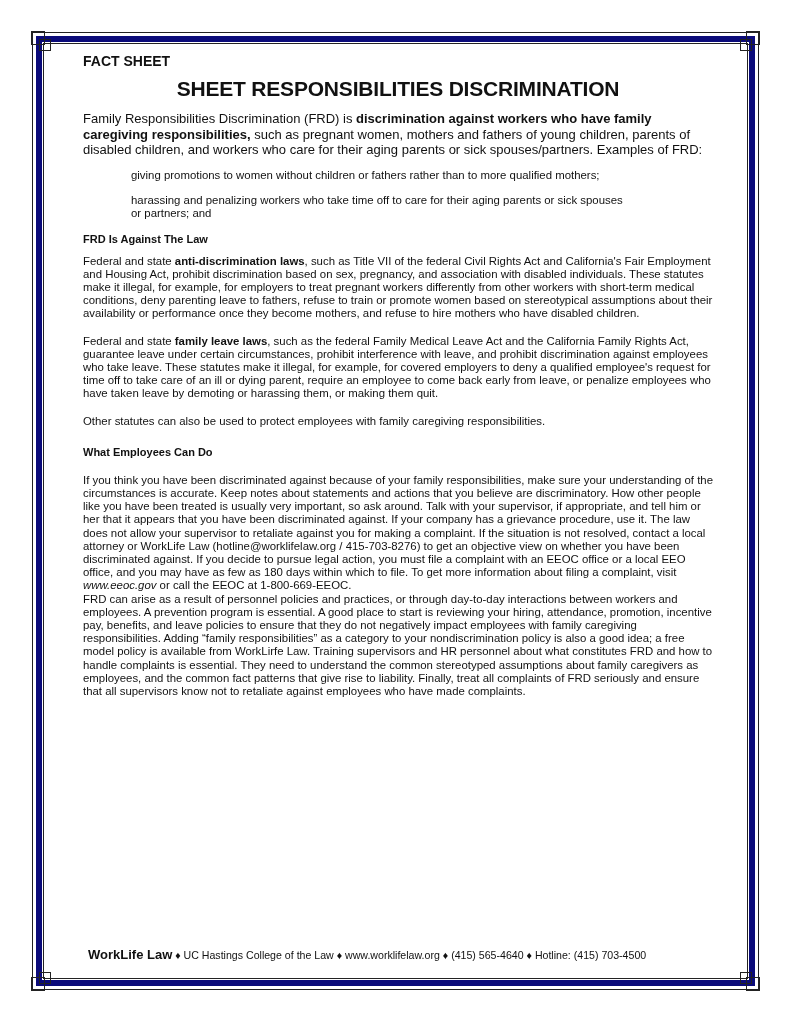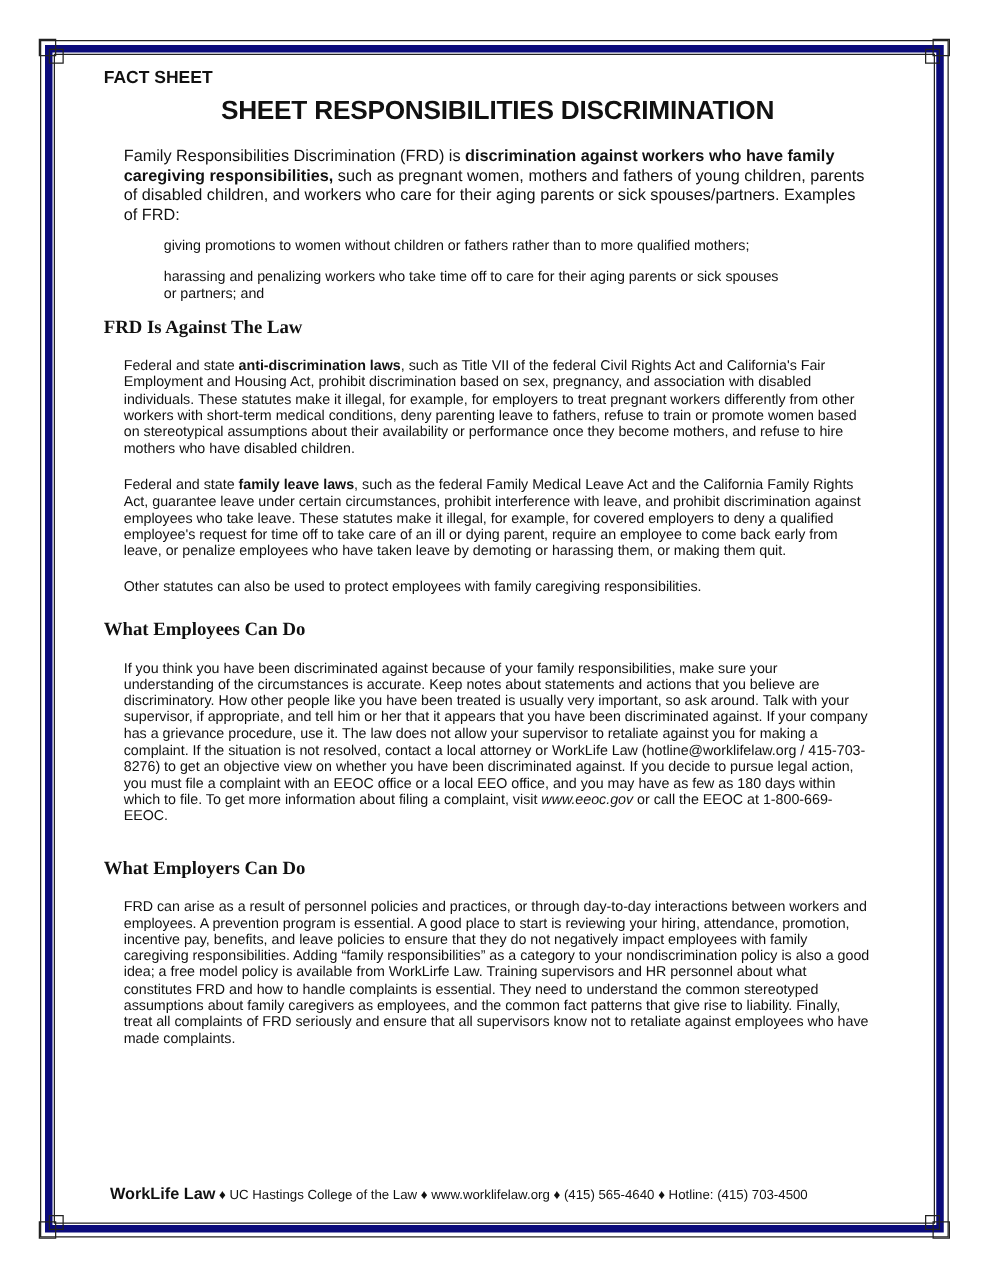--- a/index.html
+++ b/index.html
@@ -14,25 +14,25 @@
     .corner { position: absolute; width: 14px; height: 14px; border: 1px solid #222; box-sizing: border-box; }
     .corner.tl { left: 31px; top: 31px; } .corner.tr { left: 746px; top: 31px; }
     .corner.bl { left: 31px; top: 977px; } .corner.br { left: 746px; top: 977px; }
     .corner2 { position: absolute; width: 12px; height: 12px; border: 1px solid #222; box-sizing: border-box; }
     .corner2.tl { left: 39px; top: 39px; } .corner2.tr { left: 740px; top: 39px; }
     .corner2.bl { left: 39px; top: 972px; } .corner2.br { left: 740px; top: 972px; }
 
     .content { position: absolute; left: 83px; top: 55px; width: 630px; }
     .kicker { text-align: left; font-weight: bold; font-size: 14px; margin: 0; }
     .title { text-align: center; font-weight: bold; font-size: 21px; margin: 9px 0 10px 0; letter-spacing: -0.2px; }
-    p { margin: 16px; font-size: 11.4px; line-height: 13.2px; }
+    p { margin: 0; font-size: 11.4px; line-height: 13.2px; }
     .intro { font-size: 13px; line-height: 15.6px; margin-bottom: 11px; }
     .examples { margin: 0 0 0 48px; padding: 0; list-style: none; width: 500px; }
     .examples li { font-size: 11.4px; line-height: 13.2px; margin-bottom: 12px; }
-    h2 { font-size: 15px; font-weight: bold; margin: 18px 0 10px 0; font-family: Liberation Serif, serif; }
+    h2 { font-size: 11px; font-weight: bold; margin: 18px 0 10px 0; }
     .para { margin-bottom: 14px; }
     .footer { position: absolute; left: 88px; top: 947px; font-size: 10.6px; white-space: nowrap; }
     .footer .brand { font-weight: bold; font-size: 13px; }
   </style>
 </head>
 <body>
 
 <div>
   <div class="frame-outer"></div>
   <div class="frame-main"></div>
@@ -59,19 +59,18 @@
   </ul>
 
   <h2 style="margin-top:12px">FRD Is Against The Law</h2>
   <p class="para"><span>Federal and state </span><b>anti-discrimination laws</b><span>, such as Title VII of the federal Civil Rights Act and California's Fair Employment and Housing Act, prohibit discrimination based on sex, pregnancy, and association with disabled individuals.  These statutes make it illegal, for example, for employers to treat pregnant workers differently from other workers with short-term medical conditions, deny parenting leave to fathers, refuse to train or promote women based on stereotypical assumptions about their availability or performance once they become mothers, and refuse to hire mothers who have disabled children.</span></p>
   <p class="para"><span>Federal and state </span><b>family leave laws</b><span>, such as the federal Family Medical Leave Act and the California Family Rights Act, guarantee leave under certain circumstances, prohibit interference with leave, and prohibit discrimination against employees who take leave.  These statutes make it illegal, for example, for covered employers to deny a qualified employee's request for time off to take care of an ill or dying parent, require an employee to come back early from leave, or penalize employees who have taken leave by demoting or harassing them, or making them quit.</span></p>
   <p>Other statutes can also be used to protect employees with family caregiving responsibilities.</p>
 
   <h2 style="margin-bottom:16px">What Employees Can Do</h2>
   <p><span>If you think you have been discriminated against because of your family responsibilities, make sure your understanding of the circumstances is accurate.  Keep notes about statements and actions that you believe are discriminatory. How other people like you have been treated is usually very important, so ask around.  Talk with your supervisor, if appropriate, and tell him or her that it appears that you have been discriminated against.  If your company has a grievance procedure, use it.  The law does not allow your supervisor to retaliate against you for making a complaint. If the situation is not resolved, contact a local attorney or WorkLife Law (hotline@worklifelaw.org / 415-703-8276) to get an objective view on whether you have been discriminated against.  If you decide to pursue legal action, you must file a complaint with an EEOC office or a local EEO office, and you may have as few as 180 days within which to file.  To get more information about filing a complaint, visit </span><i>www.eeoc.gov</i><span> or call the EEOC at 1-800-669-EEOC.</span></p>
 
-  <h2 style="margin-top:26px; margin-bottom:6px">What Employers Can Do</h2>
   <p>FRD can arise as a result of personnel policies and practices, or through day-to-day interactions between workers and employees.  A prevention program is essential.  A good place to start is reviewing your hiring, attendance, promotion, incentive pay, benefits, and leave policies to ensure that they do not negatively impact employees with family caregiving responsibilities.  Adding “family responsibilities” as a category to your nondiscrimination policy is also a good idea; a free model policy is available from WorkLirfe Law.  Training supervisors and HR personnel about what constitutes FRD and how to handle complaints is essential.  They need to understand the common stereotyped assumptions about family caregivers as employees, and the common fact patterns that give rise to liability.  Finally, treat all complaints of FRD seriously and ensure that all supervisors know not to retaliate against employees who have made complaints.</p>
 </div>
 
 <div class="footer">
   <span class="brand">WorkLife Law</span><span> ♦ </span><span>UC Hastings College of the Law</span><span> ♦ </span><span>www.worklifelaw.org</span><span> ♦ </span><span>(415) 565-4640</span><span> ♦ </span><span>Hotline: (415) 703-4500</span>
 </div>
 
 </body></html>

